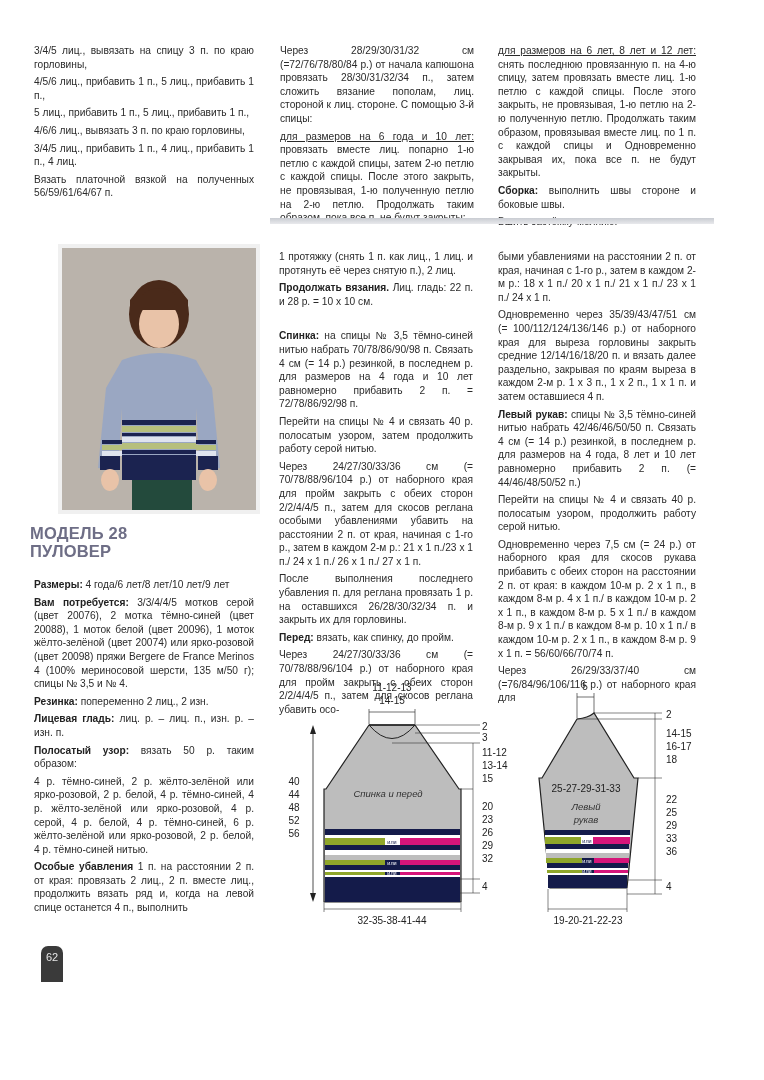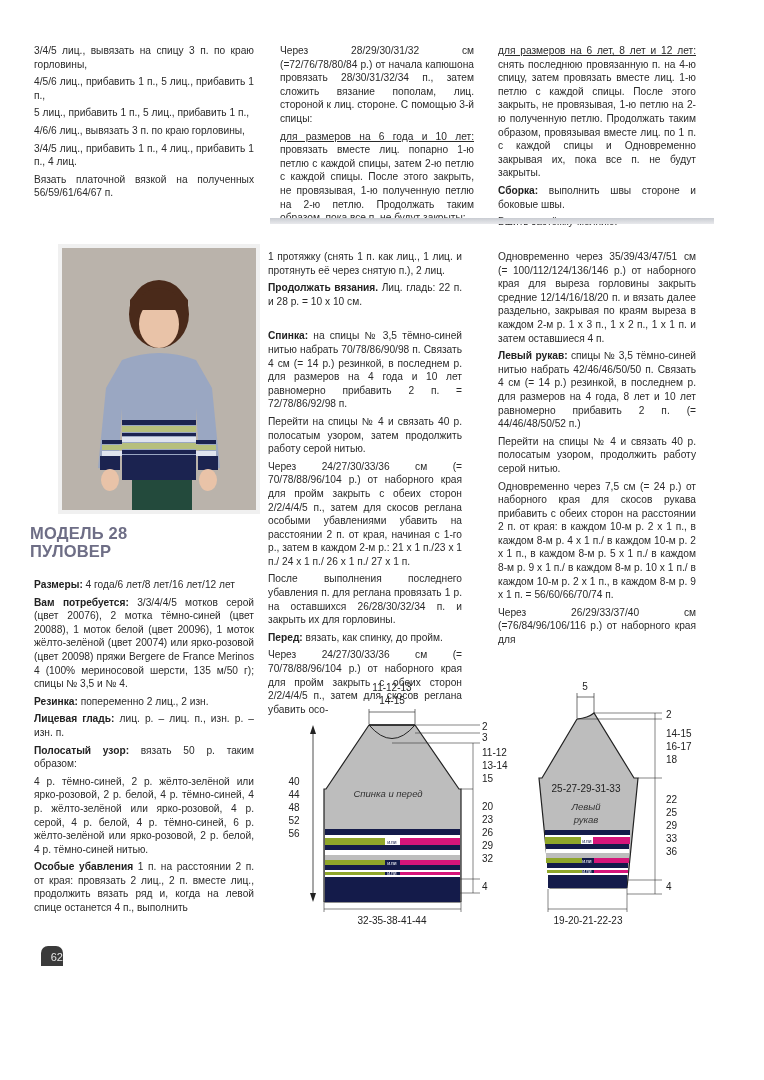--- a/index.html
+++ b/index.html
@@ -10,25 +10,25 @@
   .u{text-decoration:underline;}
   .gap{height:13px;}
   #top1{left:30px;top:40px;width:228px;}
   #top2{left:276px;top:40px;width:202px;}
   #top3{left:494px;top:40px;width:206px;}
   .divider{position:absolute;left:270px;top:218px;width:444px;height:6px;background:linear-gradient(#c9ccd2,#e8e9ec);}
   .photo-frame{position:absolute;left:58px;top:244px;width:202px;height:270px;background:#f0f0f0;}
   .photo{position:absolute;left:4px;top:4px;width:194px;height:262px;background:#bcb5ad;overflow:hidden;}
   .title{position:absolute;left:30px;top:524px;font-weight:bold;font-size:16.5px;line-height:18px;color:#6e6e86;letter-spacing:0.2px;}
   #c1{left:30px;top:574px;width:228px;}
-  #c2{left:264px;top:246px;width:202px;}
+  #c2{left:275px;top:246px;width:202px;}
   #c3{left:494px;top:246px;width:206px;}
   .diag{position:absolute;}
   .diag text{font-family:"Liberation Sans",sans-serif;}
-  .pagenum{position:absolute;left:41px;top:946px;width:22px;height:20px;background:#3a3a3a;border-radius:7px 7px 0 0;color:#e6e6e6;font-size:11px;text-align:right;line-height:22px;}
+  .pagenum{position:absolute;left:41px;top:946px;width:22px;height:36px;background:#3a3a3a;border-radius:7px 7px 0 0;color:#e6e6e6;font-size:11px;text-align:center;line-height:22px;}
 </style>
 </head>
 <body>
 
 <div class="col" id="top1">
   <p>3/4/5 лиц., вывязать на спицу 3 п. по краю горловины,</p>
   <p>4/5/6 лиц., прибавить 1 п., 5 лиц., прибавить 1 п.,</p>
   <p>5 лиц., прибавить 1 п., 5 лиц., прибавить 1 п.,</p>
   <p>4/6/6 лиц., вывязать 3 п. по краю горловины,</p>
   <p>3/4/5 лиц., прибавить 1 п., 4 лиц., прибавить 1 п., 4 лиц.</p>
@@ -84,21 +84,21 @@
     </svg>
   </div>
 </div>
 
 <div class="title">
   <div>МОДЕЛЬ 28</div>
   <div>ПУЛОВЕР</div>
 </div>
 
 <div class="col" id="c1">
-  <p><b>Размеры:</b><span> 4 года/6 лет/8 лет/16 лет/12 лет</span></p>
+  <p><b>Размеры:</b><span> 4 года/6 лет/8 лет/10 лет/9 лет</span></p>
   <p><b>Вам потребуется:</b><span> 3/3/4/4/5 мотков серой (цвет 20076), 2 мотка тёмно-синей (цвет 20088), 1 моток белой (цвет 20096), 1 моток жёлто-зелёной (цвет 20074) или ярко-розовой (цвет 20098) пряжи Bergere de France Merinos 4 (100% мериносовой шерсти, 135 м/50 г); спицы № 3,5 и № 4.</span></p>
   <p><b>Резинка:</b><span> попеременно 2 лиц., 2 изн.</span></p>
   <p><b>Лицевая гладь:</b><span> лиц. р. – лиц. п., изн. р. – изн. п.</span></p>
   <p><b>Полосатый узор:</b><span> вязать 50 р. таким образом:</span></p>
   <p>4 р. тёмно-синей, 2 р. жёлто-зелёной или ярко-розовой, 2 р. белой, 4 р. тёмно-синей, 4 р. жёлто-зелёной или ярко-розовой, 4 р. серой, 4 р. белой, 4 р. тёмно-синей, 6 р. жёлто-зелёной или ярко-розовой, 2 р. белой, 4 р. тёмно-синей нитью.</p>
   <p><b>Особые убавления</b><span> 1 п. на расстоянии 2 п. от края: провязать 2 лиц., 2 п. вместе лиц., продолжить вязать ряд и, когда на левой спице останется 4 п., выполнить</span></p>
 </div>
 
 <div class="col" id="c2">
   <p>1 протяжку (снять 1 п. как лиц., 1 лиц. и протянуть её через снятую п.), 2 лиц.</p>
@@ -106,20 +106,21 @@
   <div class="gap"></div>
   <p><b>Спинка:</b><span> на спицы № 3,5 тёмно-синей нитью набрать 70/78/86/90/98 п. Связать 4 см (= 14 р.) резинкой, в последнем р. для размеров на 4 года и 10 лет равномерно прибавить 2 п. = 72/78/86/92/98 п.</span></p>
   <p>Перейти на спицы № 4 и связать 40 р. полосатым узором, затем продолжить работу серой нитью.</p>
   <p>Через 24/27/30/33/36 см (= 70/78/88/96/104 р.) от наборного края для пройм закрыть с обеих сторон 2/2/4/4/5 п., затем для скосов реглана особыми убавлениями убавить на расстоянии 2 п. от края, начиная с 1-го р., затем в каждом 2-м р.: 21 х 1 п./23 х 1 п./ 24 х 1 п./ 26 х 1 п./ 27 х 1 п.</p>
   <p>После выполнения последнего убавления п. для реглана провязать 1 р. на оставшихся 26/28/30/32/34 п. и закрыть их для горловины.</p>
   <p><b>Перед:</b><span> вязать, как спинку, до пройм.</span></p>
   <p>Через 24/27/30/33/36 см (= 70/78/88/96/104 р.) от наборного края для пройм закрыть с обеих сторон 2/2/4/4/5 п., затем для скосов реглана убавить осо-</p>
 </div>
 
 <div class="col" id="c3">
+  <p>быми убавлениями на расстоянии 2 п. от края, начиная с 1-го р., затем в каждом 2-м р.: 18 х 1 п./ 20 х 1 п./ 21 х 1 п./ 23 х 1 п./ 24 х 1 п.</p>
   <p>Одновременно через 35/39/43/47/51 см (= 100/112/124/136/146 р.) от наборного края для выреза горловины закрыть средние 12/14/16/18/20 п. и вязать далее раздельно, закрывая по краям выреза в каждом 2-м р. 1 х 3 п., 1 х 2 п., 1 х 1 п. и затем оставшиеся 4 п.</p>
   <p><b>Левый рукав:</b><span> спицы № 3,5 тёмно-синей нитью набрать 42/46/46/50/50 п. Связать 4 см (= 14 р.) резинкой, в последнем р. для размеров на 4 года, 8 лет и 10 лет равномерно прибавить 2 п. (= 44/46/48/50/52 п.)</span></p>
   <p>Перейти на спицы № 4 и связать 40 р. полосатым узором, продолжить работу серой нитью.</p>
   <p>Одновременно через 7,5 см (= 24 р.) от наборного края для скосов рукава прибавить с обеих сторон на расстоянии 2 п. от края: в каждом 10-м р. 2 х 1 п., в каждом 8-м р. 4 х 1 п./ в каждом 10-м р. 2 х 1 п., в каждом 8-м р. 5 х 1 п./ в каждом 8-м р. 9 х 1 п./ в каждом 8-м р. 10 х 1 п./ в каждом 10-м р. 2 х 1 п., в каждом 8-м р. 9 х 1 п. = 56/60/66/70/74 п.</p>
   <p>Через 26/29/33/37/40 см (=76/84/96/106/116 р.) от наборного края для</p>
 </div>
 
 <svg class="diag" style="left:280px;top:672px;" width="230" height="260" viewBox="0 0 230 260">
 
   <line x1="89" y1="37" x2="89" y2="52" stroke="#333" stroke-width="0.7"></line>

